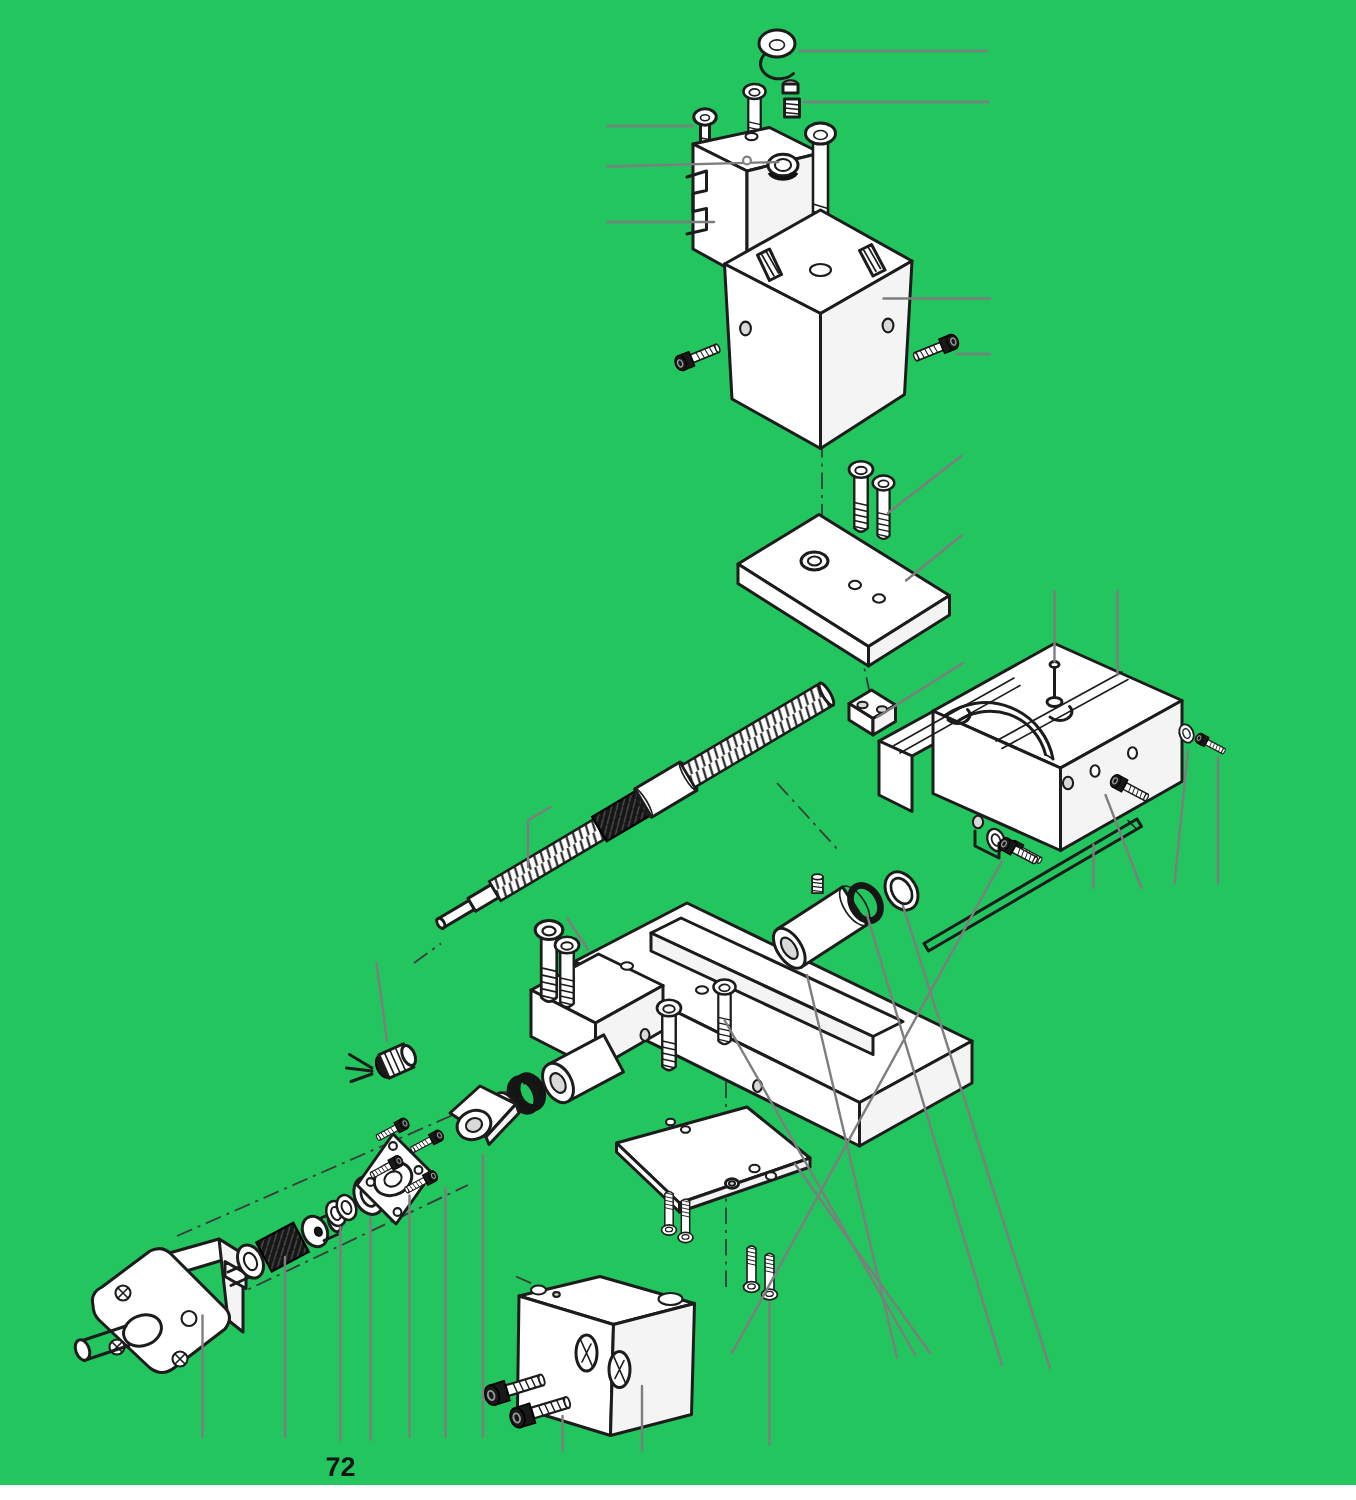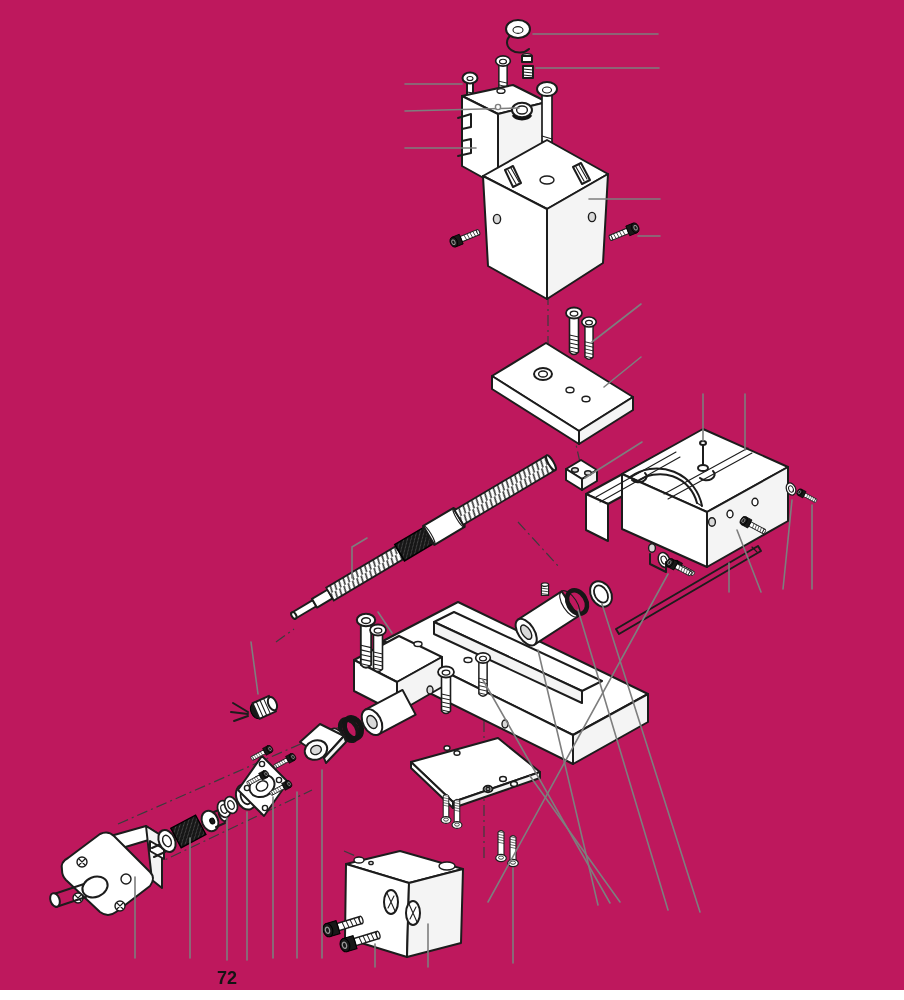--- a/index.html
+++ b/index.html
@@ -1,16 +1,16 @@
 <!DOCTYPE html>
 <html><head>
 <meta charset="utf-8">
 <style>
   html,body{margin:0;padding:0;background:#ffffff;}
-  #stage{position:relative;width:904px;height:990px;background:#be185d;overflow:hidden;
+  #stage{position:relative;width:904px;height:990px;background:#22c55e;overflow:hidden;
          font-family:"Liberation Sans", sans-serif;}
   svg{display:block}
   .face{fill:#ffffff;stroke:#1c1c1c;stroke-width:2;stroke-linejoin:round;stroke-linecap:round}
   .face2{fill:#f4f4f4;stroke:#1c1c1c;stroke-width:2;stroke-linejoin:round;stroke-linecap:round}
   .ln{fill:none;stroke:#1c1c1c;stroke-width:2;stroke-linejoin:round;stroke-linecap:round}
   .thin{fill:none;stroke:#1c1c1c;stroke-width:1.1;stroke-linecap:round}
   .hole{fill:#ffffff;stroke:#1c1c1c;stroke-width:1.4}
   .holed{fill:#d9d9d9;stroke:#1c1c1c;stroke-width:1.4}
   .dark{fill:#181818;stroke:#000000;stroke-width:1}
   .leader{stroke:#7e7e7e;stroke-width:1.6;fill:none;stroke-linecap:round}

